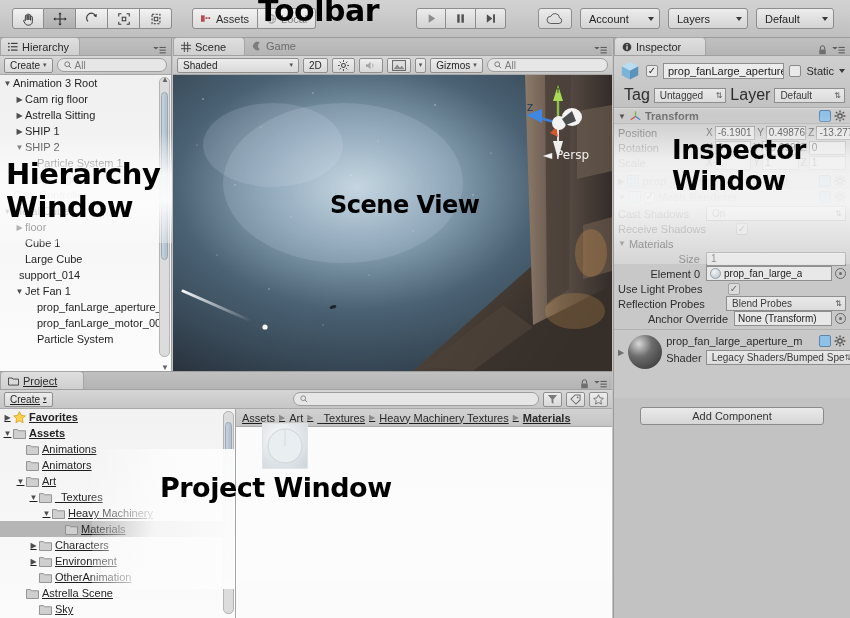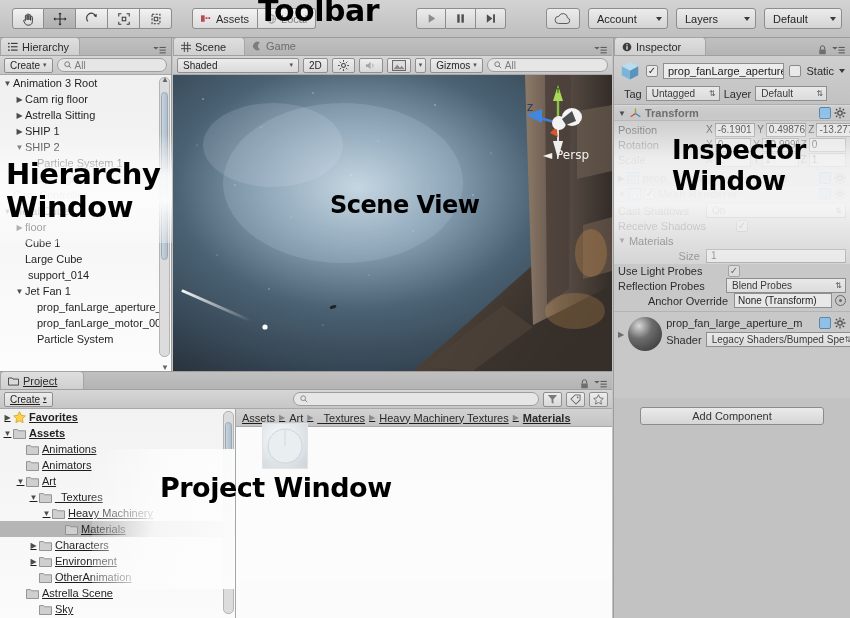--- a/index.html
+++ b/index.html
@@ -48,21 +48,21 @@
   .play-group { display: flex; margin-left: 100px; }
   .play-btn {
     width: 30px; height: 21px;
     background: linear-gradient(#ececec, #d2d2d2);
     border: 1px solid #8d8d8d; border-left-width: 0;
     display: flex; align-items: center; justify-content: center;
   }
   .play-btn:first-child { border-left-width: 1px; border-radius: 3px 0 0 3px; }
   .play-btn:last-child { border-radius: 0 3px 3px 0; }
 
-  .tb-right { margin-left: auto; margin-right: 8px; display: flex; align-items: center; gap: 8px; }
+  .tb-right { margin-left: auto; margin-right: 16px; display: flex; align-items: center; gap: 8px; }
   .cloud-btn {
     width: 34px; height: 21px;
     background: linear-gradient(#ececec, #d4d4d4);
     border: 1px solid #8d8d8d; border-radius: 3px;
     display: flex; align-items: center; justify-content: center;
   }
   .dropdown {
     height: 21px;
     background: linear-gradient(#ececec, #d4d4d4);
     border: 1px solid #8d8d8d; border-radius: 3px;
@@ -136,21 +136,21 @@
   .obj-cube { width: 22px; height: 22px; flex:none; }
   .chk { width: 12px; height: 12px; background: #e9e9e9; border: 1px solid #8a8a8a; border-radius:2px; display:flex;align-items:center;justify-content:center; flex:none;}
   .chk.on::after { content:"✓"; font-size:10px; color:#2d2d2d; line-height:1; }
   .namefield {
     flex: 1; height: 16px; background: #ececec; border: 1px solid #8e8e8e;
     display: flex; align-items: center; padding: 0 4px; font-size: 11px; color: #1c1c1c;
     overflow: hidden; white-space: nowrap;
   }
   .static-lbl { font-size: 11px; color: #2a2a2a; }
   .insp-row2 { display: flex; align-items: center; gap: 4px; margin-top: 4px; padding-left: 5px; }
-  .lbl { font-size: 11px; color: #2d2d2d; }
+  .lbl { font-size: 16px; color: #2d2d2d; }
   .popup {
     height: 15px; background: linear-gradient(#e9e9e9,#dcdcdc); border: 1px solid #8e8e8e;
     display: flex; align-items: center; justify-content: space-between; padding: 0 3px 0 5px;
     font-size: 10px; color: #3a3a3a;
   }
   .updn { font-size: 8px; color:#555; line-height:7px; }
 
   .comp-head {
     height: 16px; display: flex; align-items: center; gap: 3px; padding: 0 4px;
     background: linear-gradient(#cfcfcf,#c3c3c3); border-top:1px solid #d9d9d9; border-bottom: 1px solid #b0b0b0;
@@ -390,21 +390,21 @@
           <span>floor</span>
         </div>
         <div class="trow" style="padding-left: 14px;">
           <span class="twist"></span>
           <span>Cube 1</span>
         </div>
         <div class="trow" style="padding-left: 14px;">
           <span class="twist"></span>
           <span>Large Cube</span>
         </div>
-        <div class="trow" style="padding-left: 17px;">
+        <div class="trow" style="padding-left: 8px;">
           <span class="twist"></span>
           <span>support_014</span>
         </div>
         <div class="trow" style="padding-left: 14px;">
           <span class="twist">▼</span>
           <span>Jet Fan 1</span>
         </div>
         <div class="trow" style="padding-left: 26px;">
           <span class="twist"></span>
           <span>prop_fanLarge_aperture_</span>
@@ -772,20 +772,28 @@
           <span style="font-size:8px;color:#4d4d4d;margin-right:3px;">▼</span>
           <span>Materials</span>
         </div>
         <div class="prow">
           <span class="plabel r" style="color:#5e5e5e;">Size</span>
           <div class="flatbox">
               <span>1</span>
             </div>
         </div>
         <div class="prow">
+          <span class="plabel r">Element 0</span>
+          <div class="objfield">
+            <span class="matdot"></span>
+            <span style="overflow:hidden;white-space:nowrap;">prop_fan_large_a</span>
+          </div>
+          <span class="circ-target" style="margin-left:3px;"></span>
+        </div>
+        <div class="prow">
           <span class="plabel" style="width:110px;">Use Light Probes</span>
           <div class="chk on" style="opacity:0.6;"></div>
         </div>
         <div class="prow">
           <span class="plabel" style="width:108px;">Reflection Probes</span>
           <div class="popup" style="flex:1;">
             <span>Blend Probes</span>
             <span class="updn">⇅</span>
           </div>
         </div>

